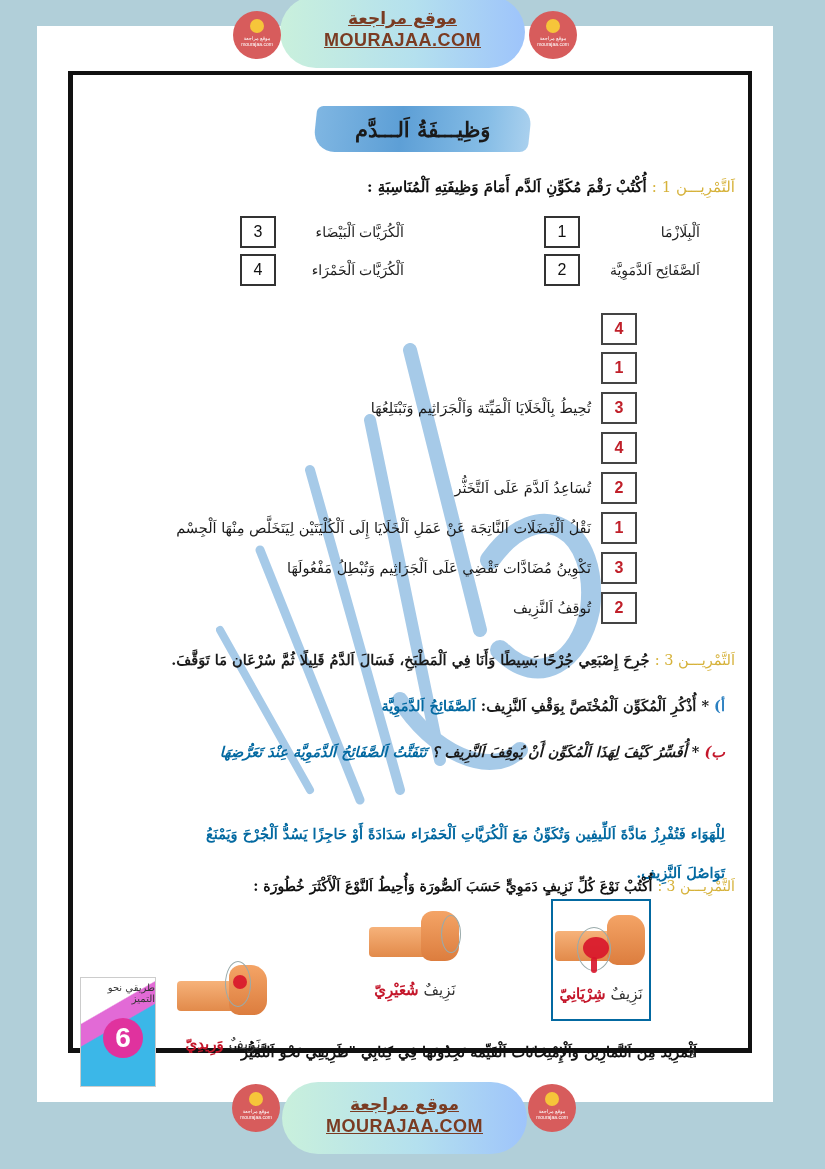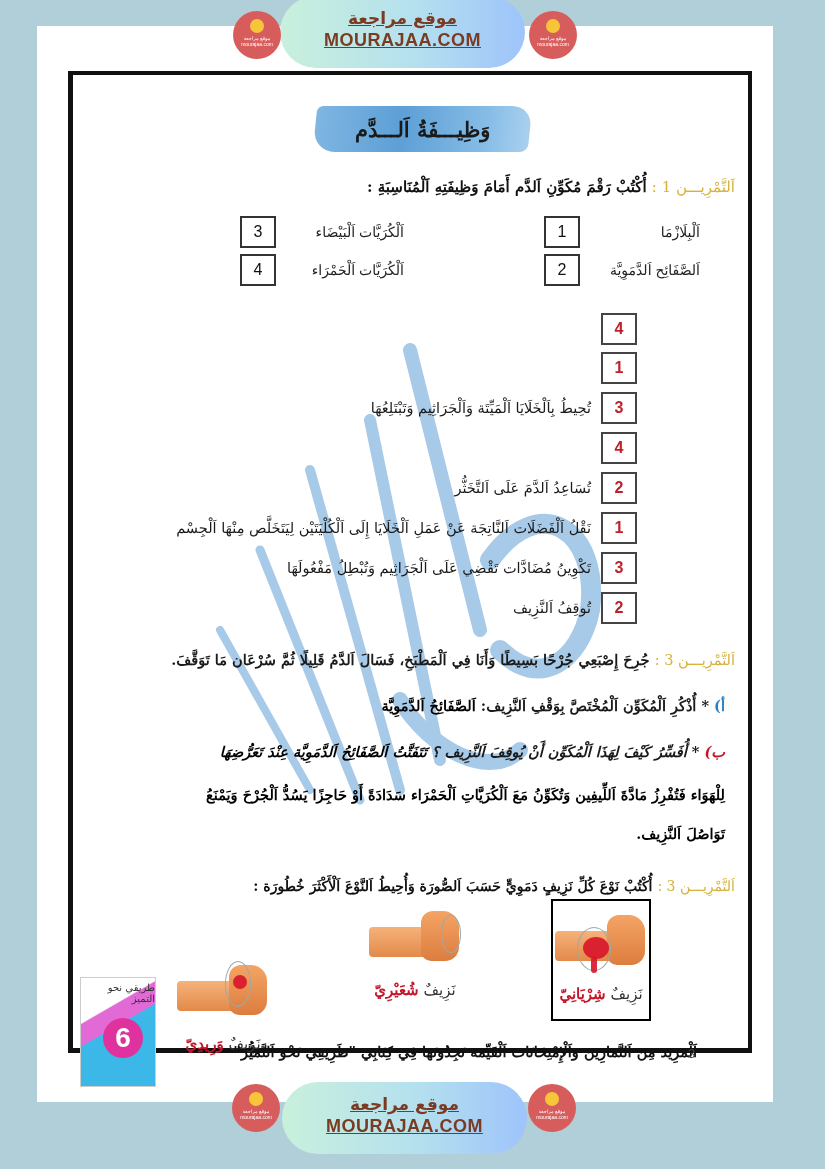--- a/index.html
+++ b/index.html
@@ -79,24 +79,24 @@
     .fn-row {
       position:absolute; right:188px; display:flex; align-items:center;
       direction:rtl; gap:10px; white-space:nowrap;
     }
     .fn-row .numbox.red { color:#c0202a; font-weight:bold; border-color:#444; }
     .fn-row .txt { font-size:14.5px; color:#1a1a1a; font-family:"DejaVu Serif", serif; }
     
     .line { position:absolute; right:90px; white-space:nowrap; direction:rtl;
       font-family:"DejaVu Serif", serif; font-weight:bold; font-size:14.5px; color:#1a1a1a; }
     .red { color:#c4162a; }
-    .answer { color:#000000; }
+    .answer { color:#0369a1;margin-top:39px; }
     
     .bleed-card { position:absolute; text-align:center; }
-    .bleed-card.boxed { border:2px solid #000000; }
+    .bleed-card.boxed { border:2px solid #0369a1; }
     .hand {
       position:relative; width:92px; height:70px; margin:0 auto;
     }
     .hand .arm { position:absolute; left:0; top:22px; width:60px; height:30px;
       background:linear-gradient(180deg,#f6b27a,#e28a4a); border-radius:4px; }
     .hand .fist { position:absolute; left:52px; top:6px; width:38px; height:50px;
       background:linear-gradient(180deg,#f4a466,#dc7d3e); border-radius:12px 16px 14px 10px; }
     .hand .blood { position:absolute; background:#d8142a; border-radius:50%; opacity:.9; }
     .hand .ring { position:absolute; border:1.5px solid #9aa; border-radius:50%; }
     .bleed-card .cap { font-size:15px; direction:rtl; color:#333; margin-top:6px;

